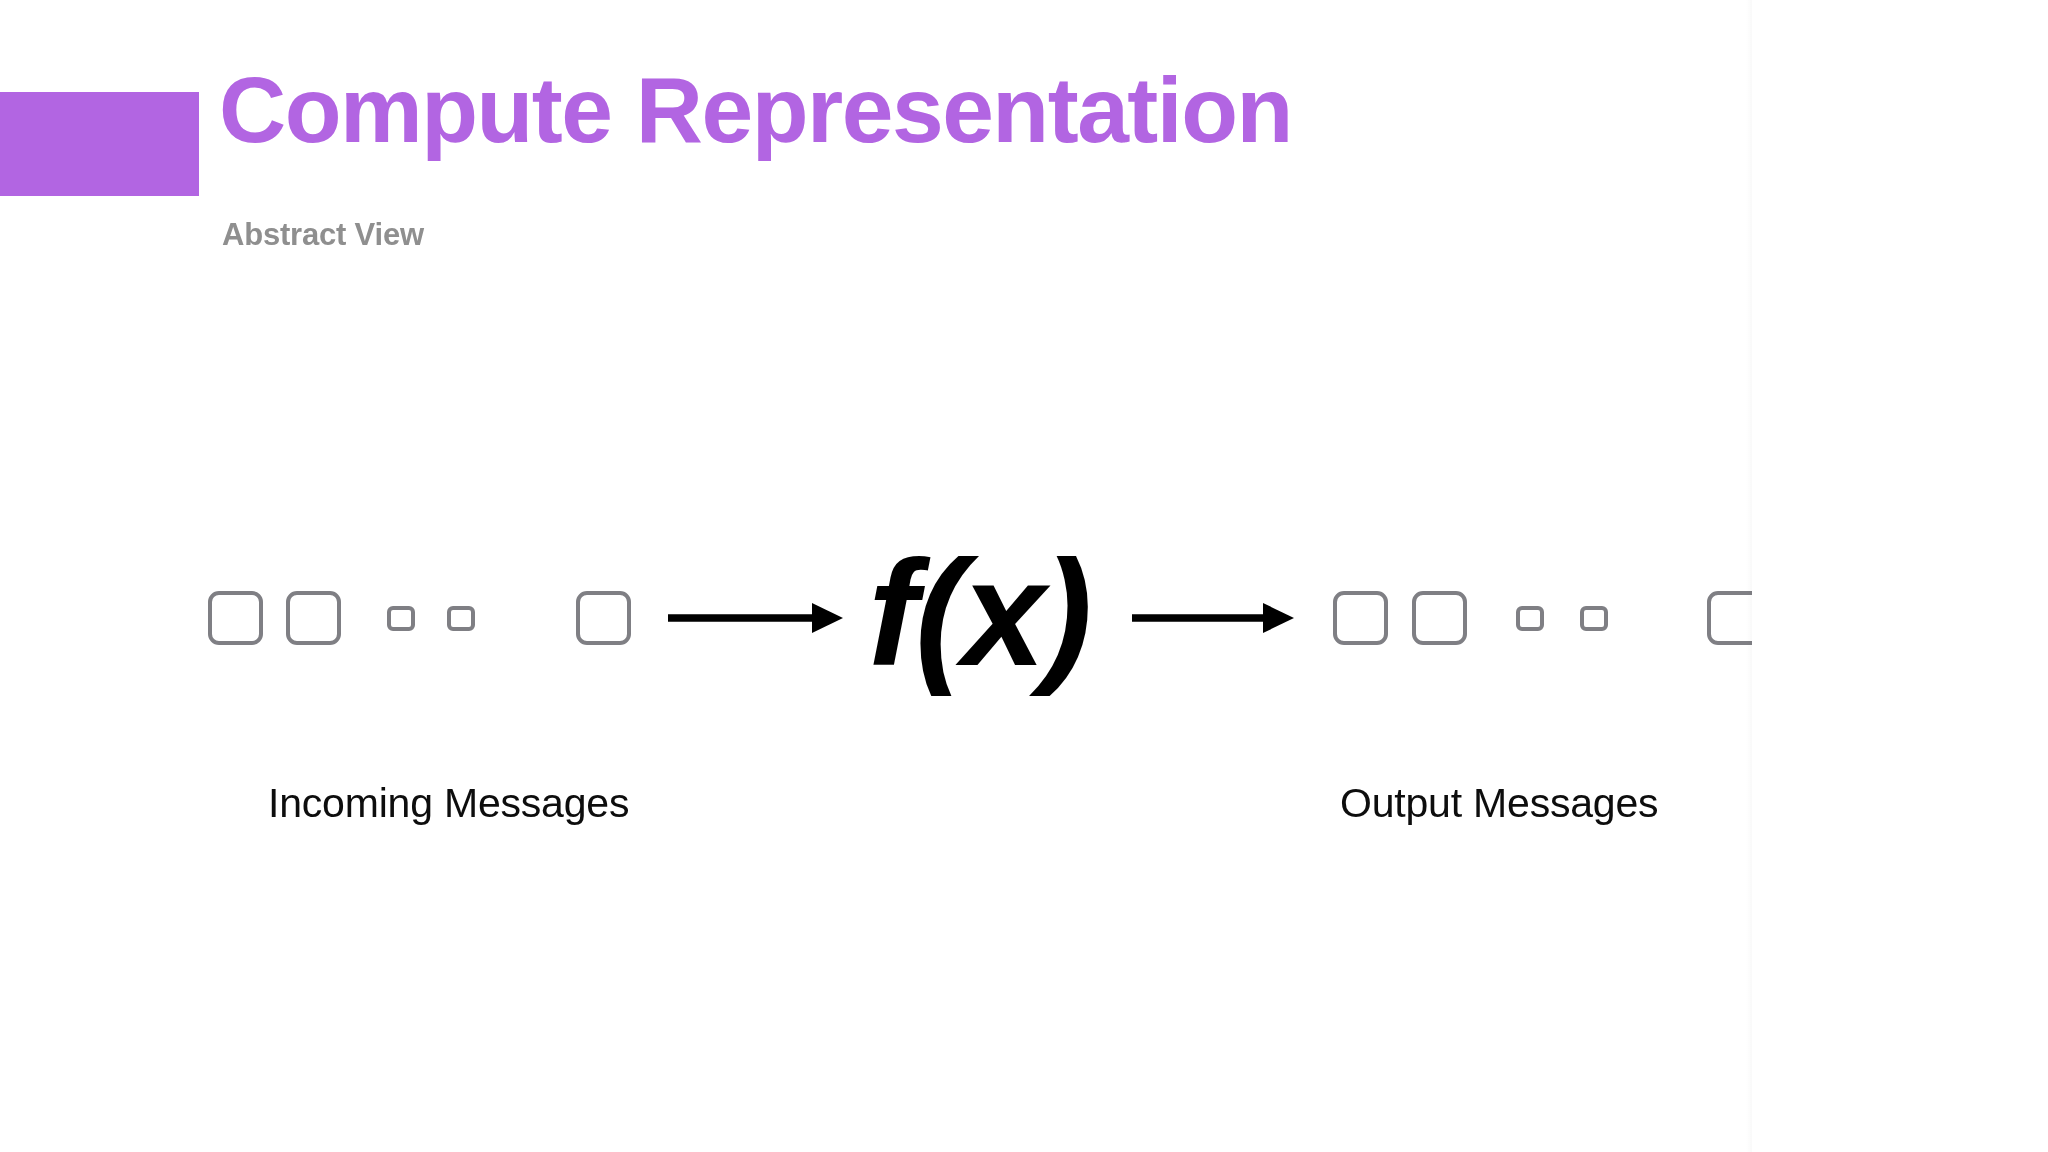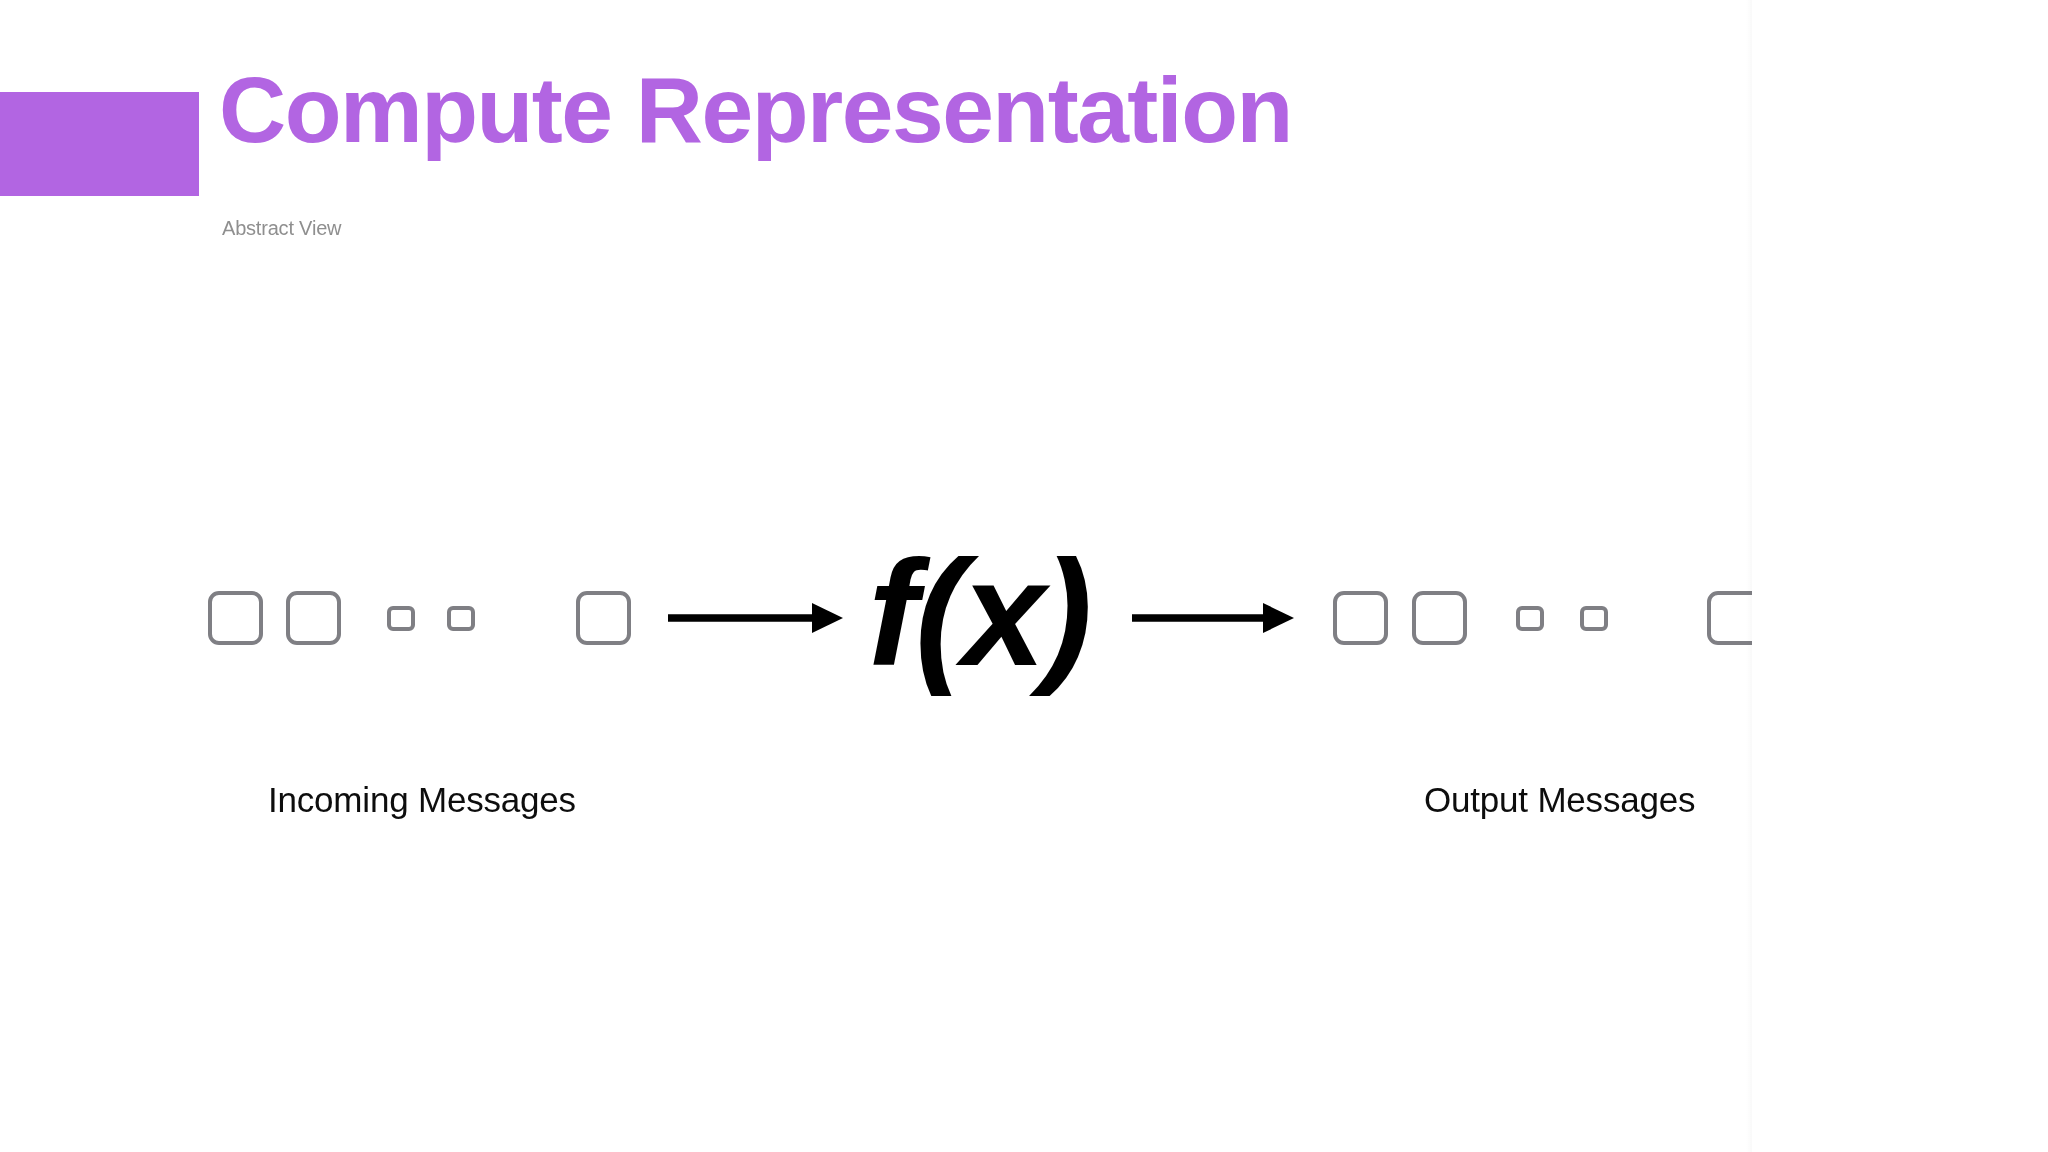--- a/index.html
+++ b/index.html
@@ -36,22 +36,22 @@
     font-weight: bold;
     color: #b265e2;
     letter-spacing: -1.5px;
     line-height: 1.05;
     white-space: nowrap;
   }
   #slide-subtitle {
     position: absolute;
     left: 222px;
     top: 217px;
-    font-size: 20px;
-    font-weight: normal;
+    font-size: 31px;
+    font-weight: bold;
     color: #8f8f8f;
     letter-spacing: -0.2px;
     white-space: nowrap;
   }
 
   
   #slide-number-badge {
     position: absolute;
     left: 1996px;
     top: 31px;
@@ -108,28 +108,28 @@
     font-size: 150px;
     font-weight: bold;
     font-style: italic;
     color: #000000;
     line-height: 1;
     letter-spacing: -3px;
     white-space: nowrap;
   }
   .caption {
     position: absolute;
-    font-size: 35px;
+    font-size: 41px;
     color: #0d0d0d;
     font-weight: normal;
     white-space: nowrap;
     letter-spacing: -0.2px;
   }
   #caption-incoming { left: 268px; top: 740px; }
-  #caption-output   { left: 1424px; top: 740px; }
+  #caption-output   { left: 1340px; top: 740px; }
 </style>
 </head>
 <body>
 
 <div id="slide">
 
   <div id="accent-block"></div>
 
   <div id="slide-title">Compute Representation</div>
 

